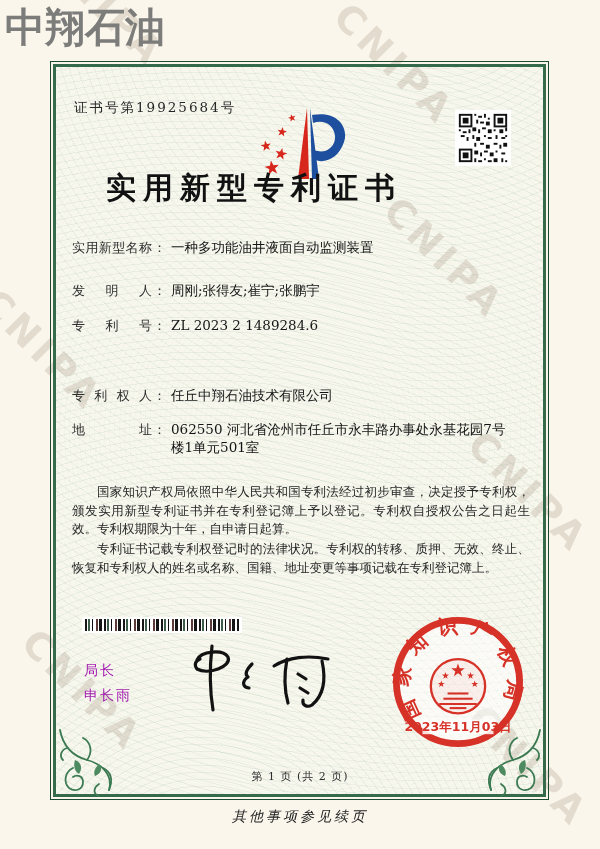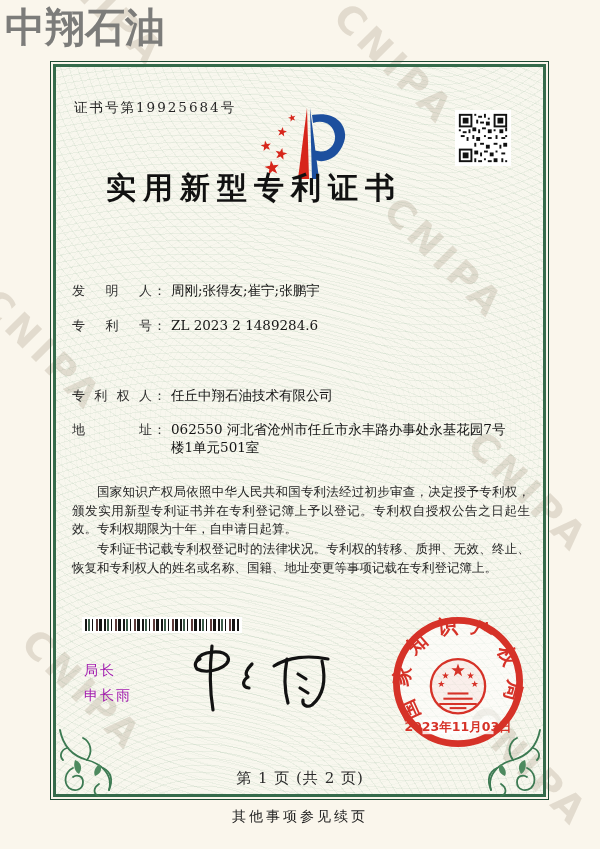--- a/index.html
+++ b/index.html
@@ -38,23 +38,23 @@
   .barcode{position:absolute;left:3px;top:2px;right:3px;bottom:2px;
       background:repeating-linear-gradient(90deg,
        #161616 0 2px,#fff 2px 3px,#3d5c4a 3px 5px,#fff 5px 7px,
        #101010 7px 8px,#fff 8px 11px,#5c3a3a 11px 13px,#fff 13px 14px,
        #141414 14px 17px,#fff 17px 19px);}
   .officer{position:absolute;left:84px;font-family:"DejaVu Sans", sans-serif;
       font-weight:400;font-size:14px;color:#a21caf;letter-spacing:2px;}
   .signature{position:absolute;left:182px;top:636px;}
   .seal{position:absolute;left:387px;top:611px;opacity:.95;}
   .page-info{position:absolute;left:0;top:769px;width:600px;text-align:center;
-      font-size:15px;color:#2b2b2b;letter-spacing:1px;}
+      font-size:11px;color:#2b2b2b;letter-spacing:1px;}
   .cont-note{position:absolute;left:0;top:808px;width:600px;text-align:center;
-      font-size:14px;color:#222;letter-spacing:3px;}
+      font-size:14px;color:#222;letter-spacing:3px;font-style:italic;}
   .ornament{position:absolute;z-index:6;}
   .qr{position:absolute;left:455px;top:110px;width:56px;height:56px;background:#fff;padding:0;}
 </style>
 </head>
 <body>
 
 <div class="page">
 
   <div class="cert-bg"></div>
 
@@ -151,20 +151,23 @@
           <rect x="15" y="25" width="1" height="1"></rect>
         <rect x="17" y="26" width="2" height="1"></rect>
           <rect x="20" y="25" width="2" height="2"></rect>
           <rect x="24" y="25" width="1" height="2"></rect>
           <rect x="26" y="26" width="1" height="1"></rect>
       </g>
     </svg>
 
     <div class="title">实用新型专利证书</div>
 
+    <div class="row" style="top:239px;">
+      <span class="flabel">实用新型名称</span><span class="fcolon">：</span><span class="fvalue">一种多功能油井液面自动监测装置</span>
+    </div>
     <div class="row" style="top:282px;">
       <span class="flabel">发明人</span><span class="fcolon">：</span><span class="fvalue">周刚;张得友;崔宁;张鹏宇</span>
     </div>
     <div class="row" style="top:317px;">
       <span class="flabel">专利号</span><span class="fcolon">：</span><span class="fvalue">ZL 2023 2 1489284.6</span>
     </div>
     <div class="row" style="top:387px;">
       <span class="flabel">专利权人</span><span class="fcolon">：</span><span class="fvalue">任丘中翔石油技术有限公司</span>
     </div>
     <div class="row" style="top:421px;">

